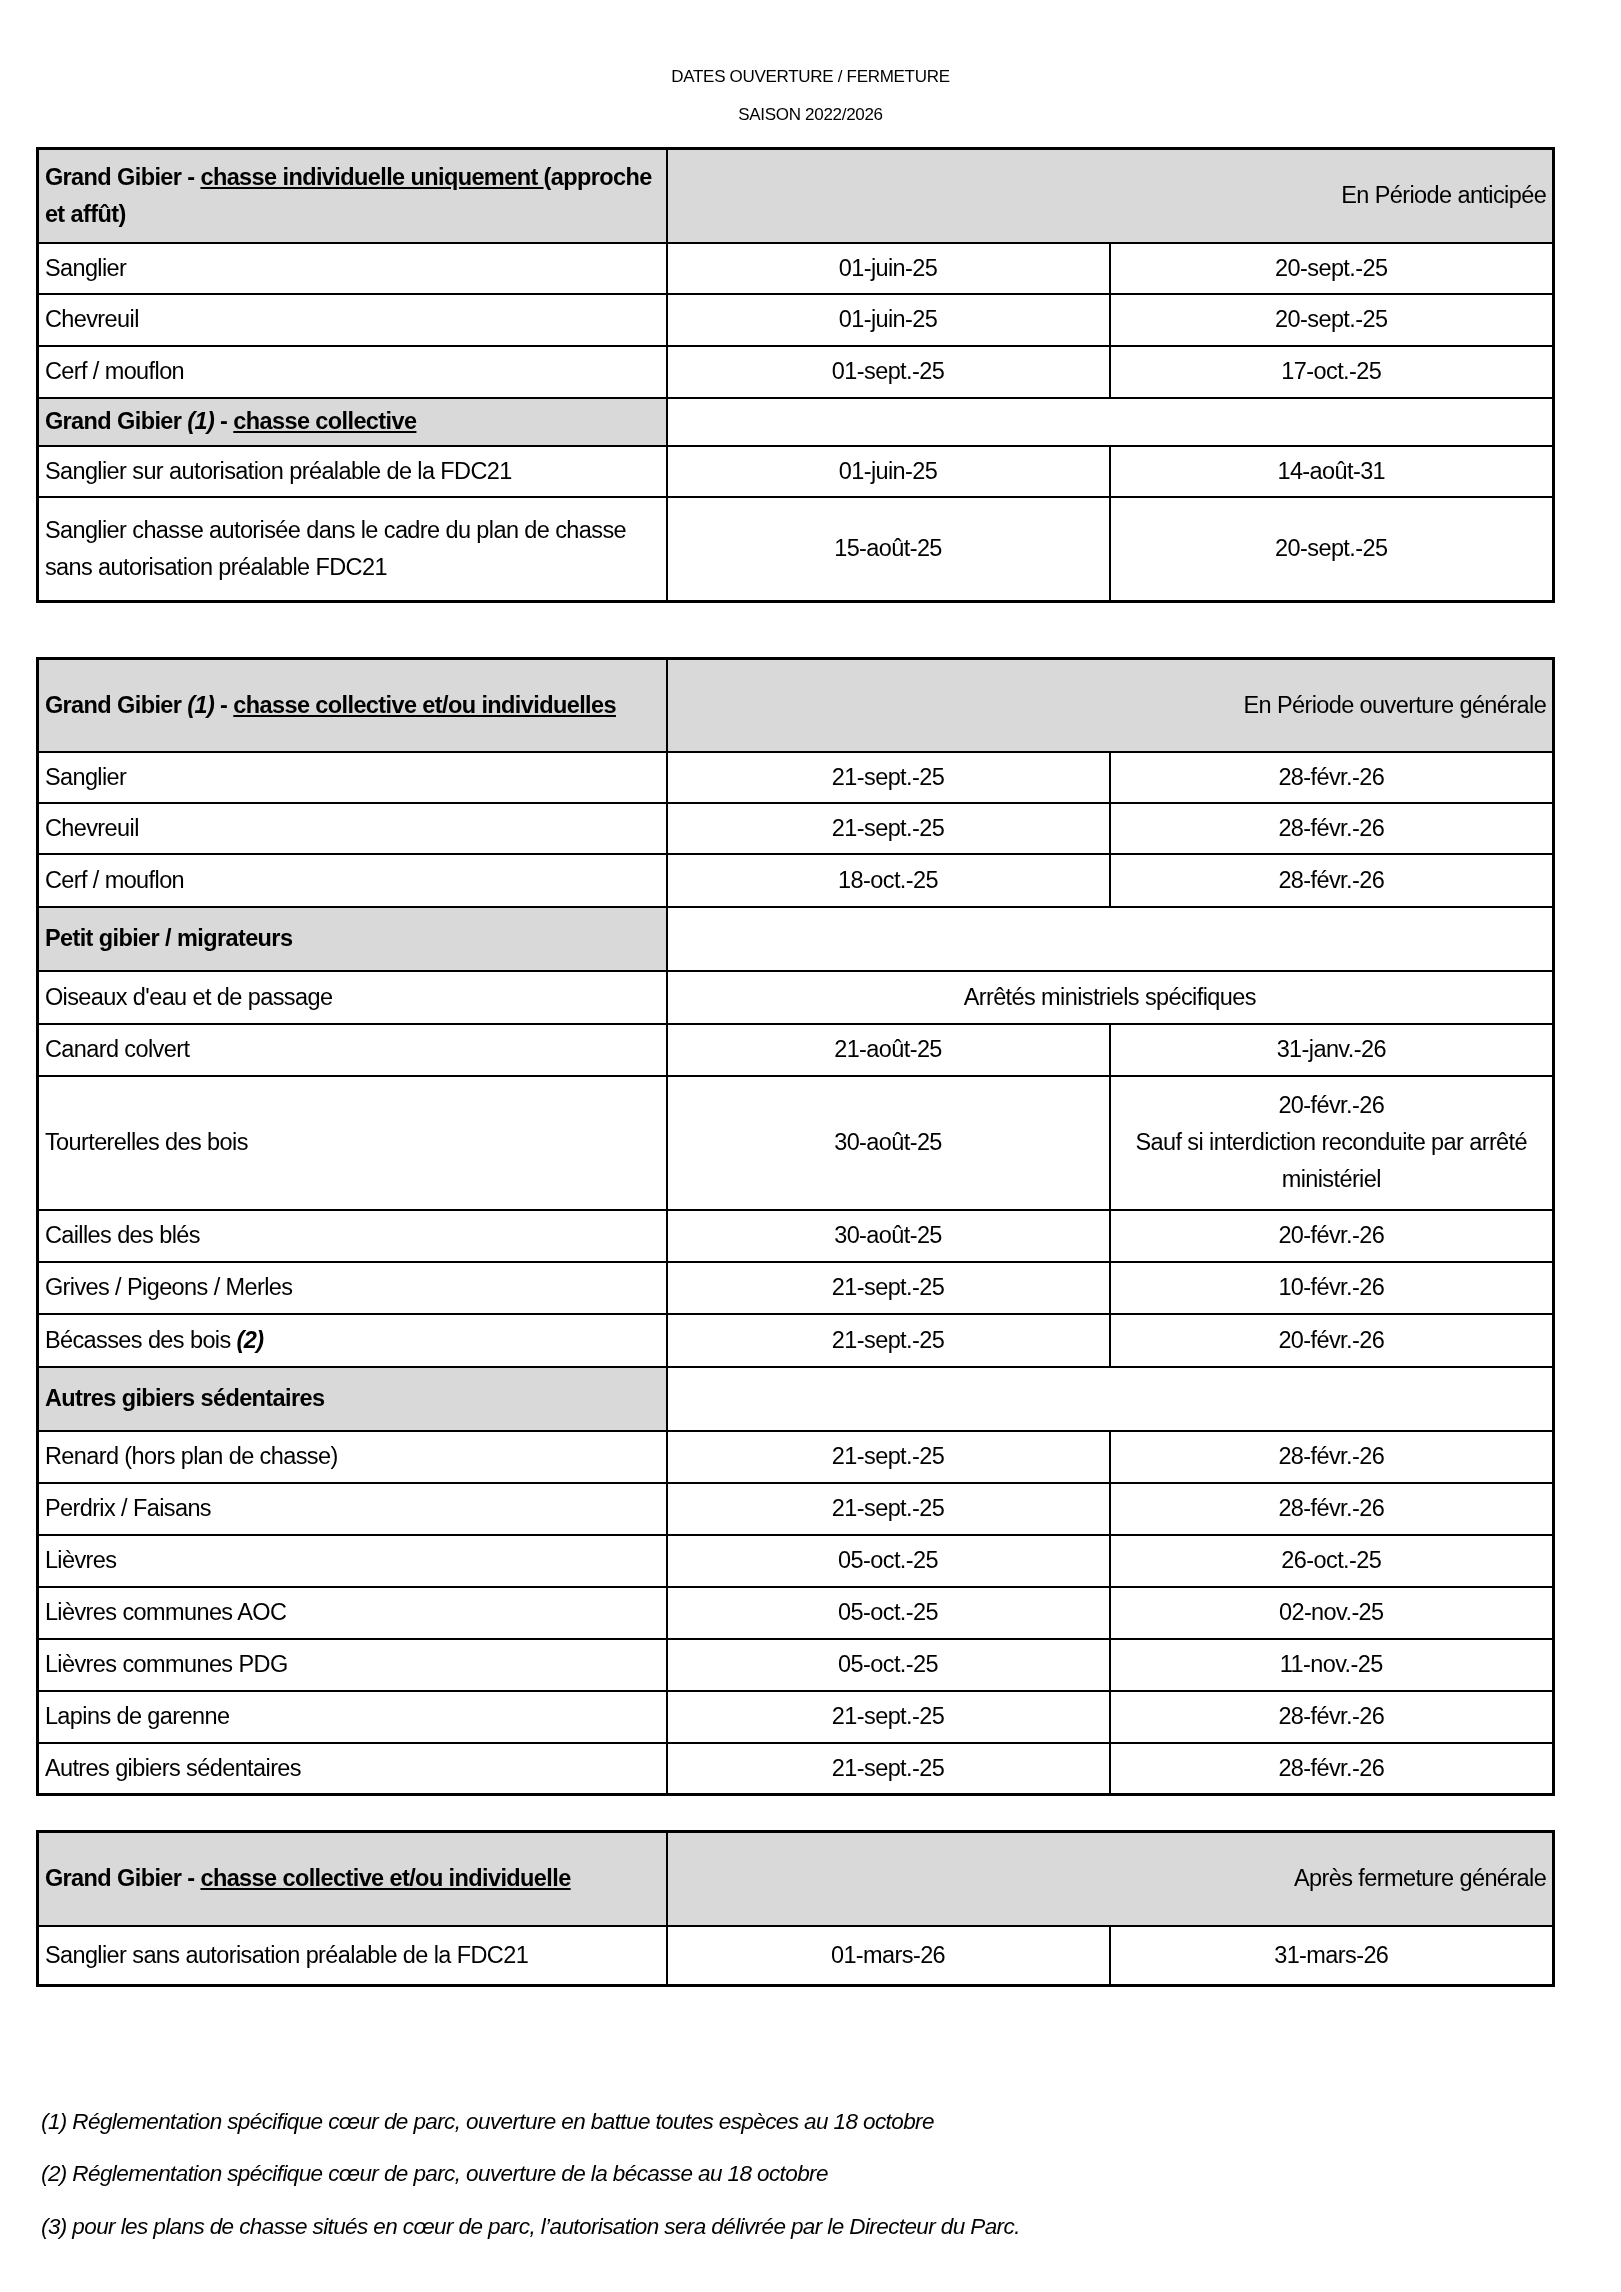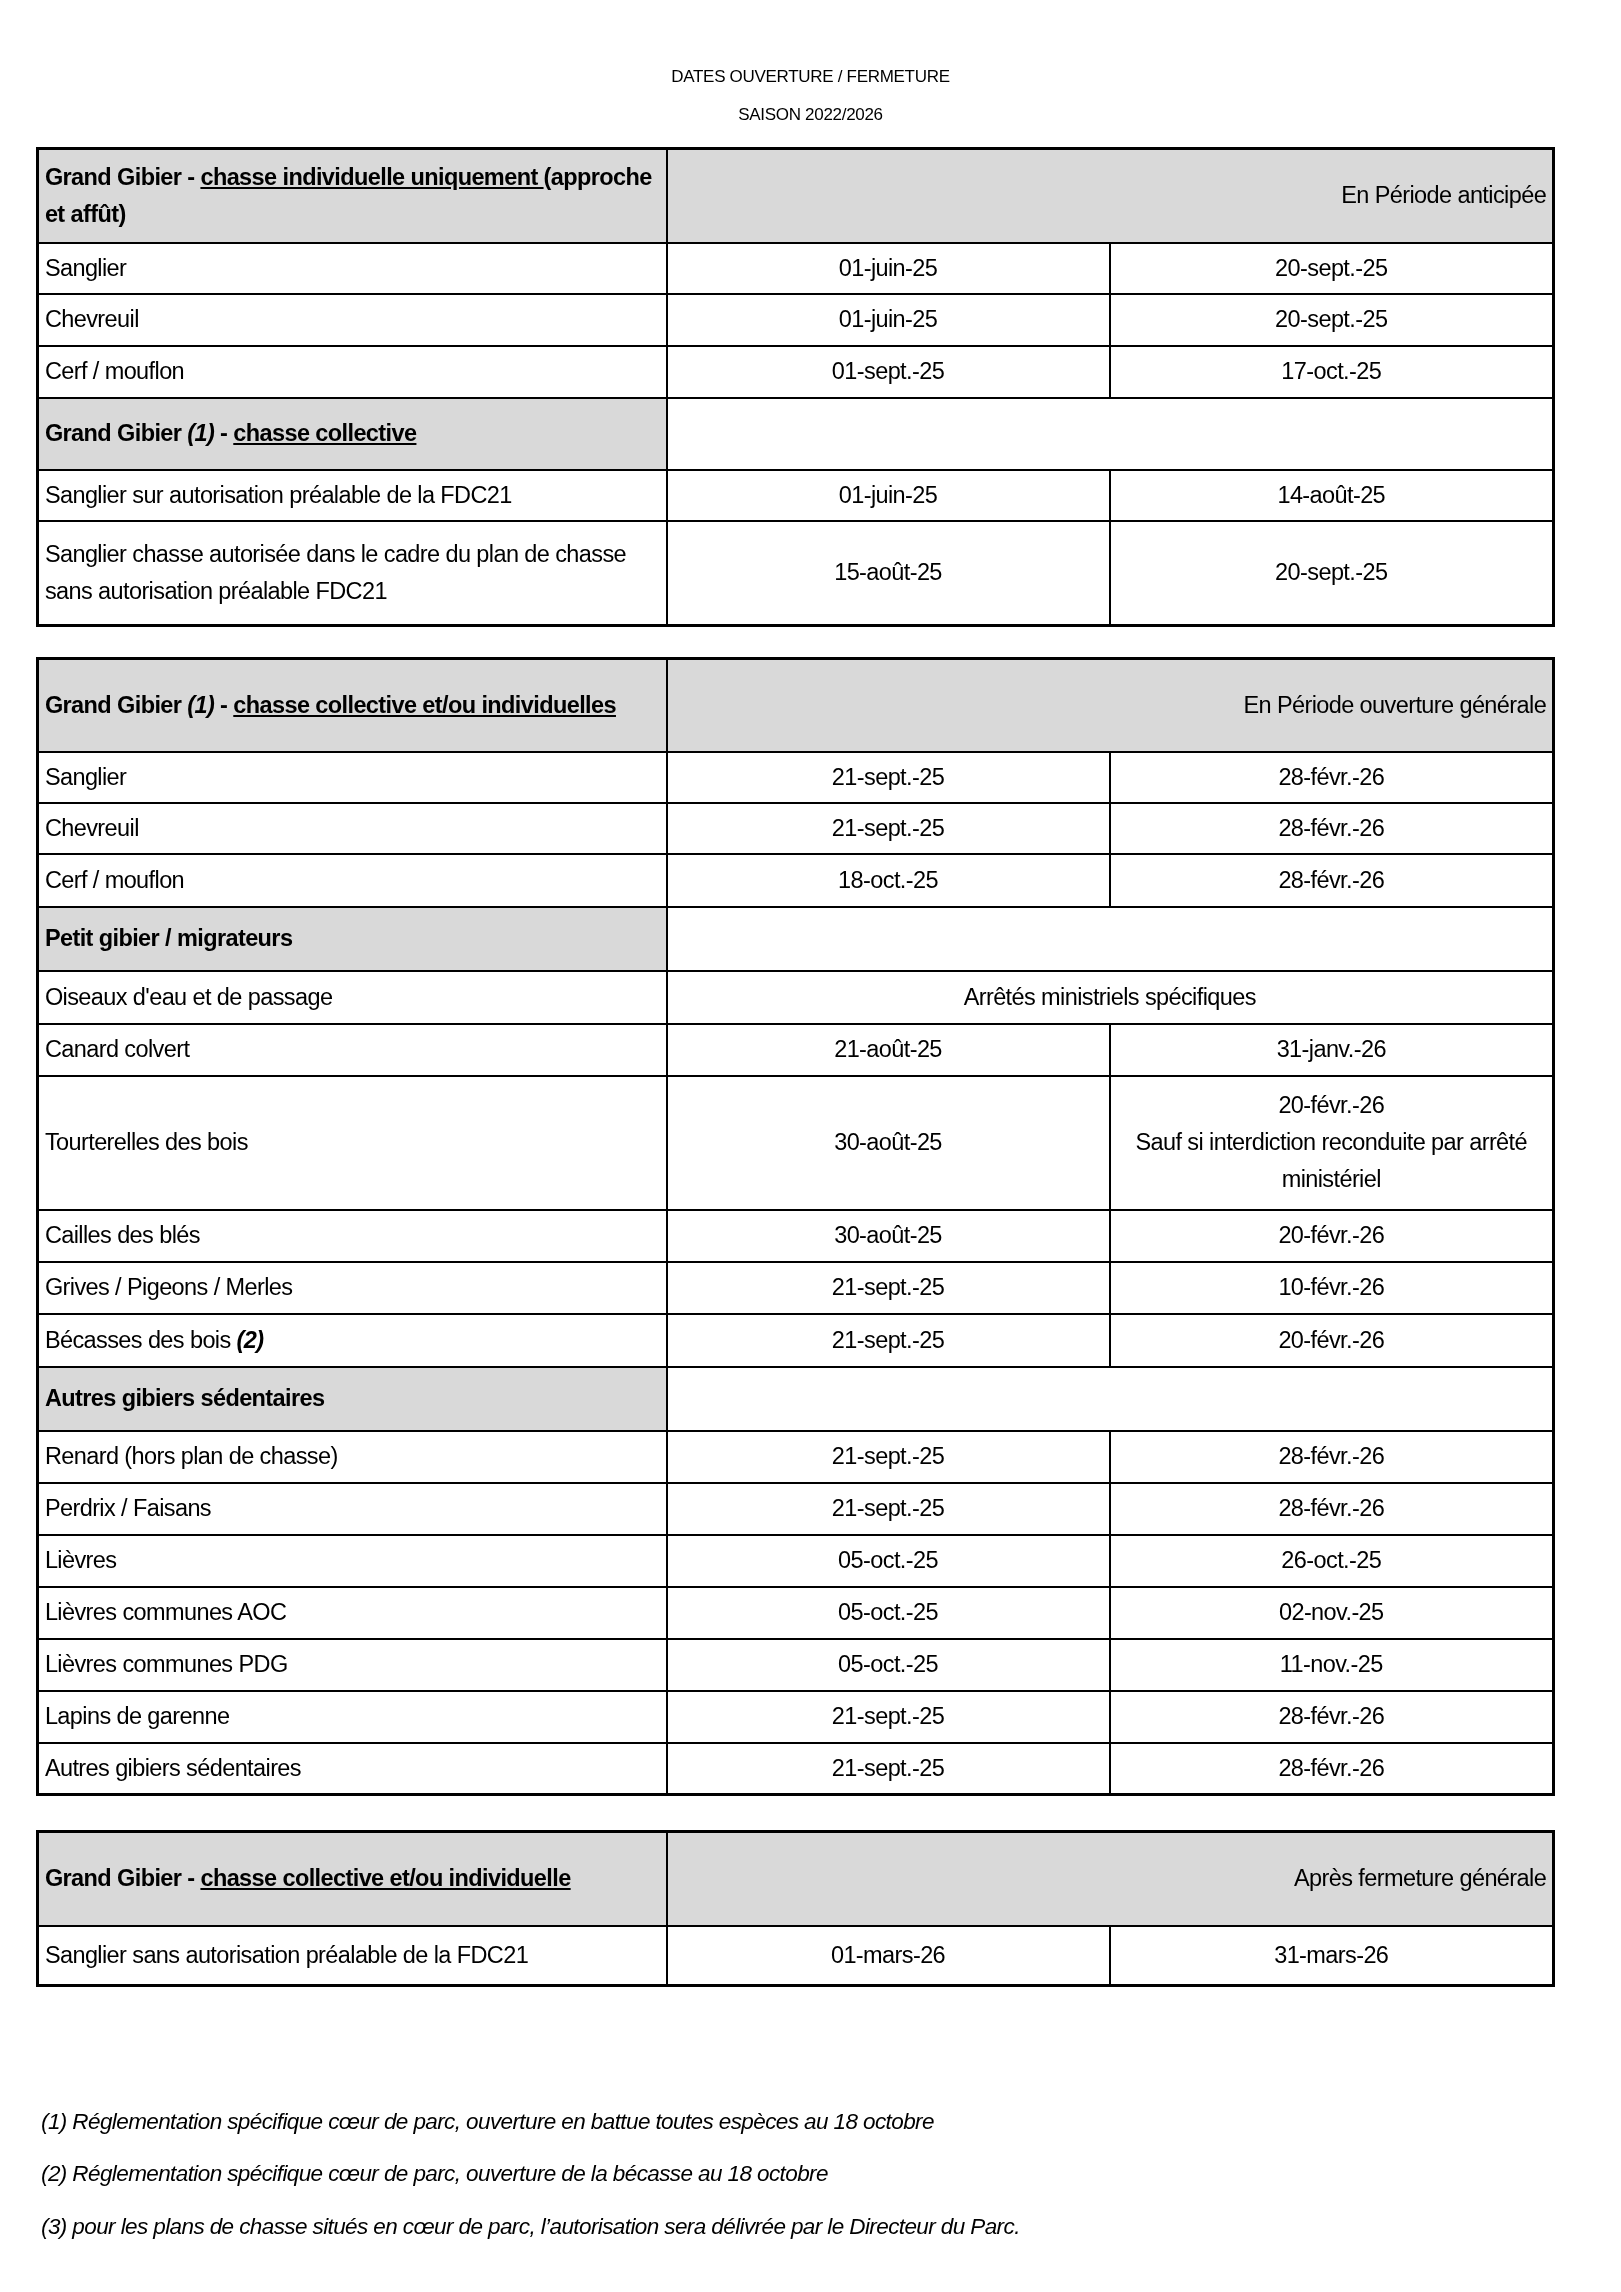--- a/index.html
+++ b/index.html
@@ -63,28 +63,28 @@
         <tr style="height: 52px;">
           <td class="c1"><span>Chevreuil</span></td>
           <td class="cd">01-juin-25</td>
           <td class="cd" style="white-space: pre-line;">20-sept.-25</td>
         </tr>
         <tr style="height: 52px;">
           <td class="c1"><span>Cerf / mouflon</span></td>
           <td class="cd">01-sept.-25</td>
           <td class="cd" style="white-space: pre-line;">17-oct.-25</td>
         </tr>
-        <tr style="height: 72px;">
+        <tr style="height: 48px;">
           <td class="c1 gray"><span class="b">Grand Gibier </span><span class="b i">(1)</span><span class="b">  - </span><span class="b u">chasse collective</span></td>
           <td colspan="2"></td>
         </tr>
         <tr style="height: 51px;">
           <td class="c1"><span>Sanglier sur autorisation préalable de la FDC21</span></td>
           <td class="cd">01-juin-25</td>
-          <td class="cd" style="white-space: pre-line;">14-août-25</td>
+          <td class="cd" style="white-space: pre-line;">14-août-31</td>
         </tr>
         <tr style="height: 105px;">
           <td class="c1"><span>Sanglier chasse autorisée dans le cadre du plan de chasse sans autorisation préalable FDC21</span></td>
           <td class="cd">15-août-25</td>
           <td class="cd" style="white-space: pre-line;">20-sept.-25</td>
         </tr>
       </tbody>
     </table>
     <table class="grid" style="top: 657px;">
       <colgroup>

